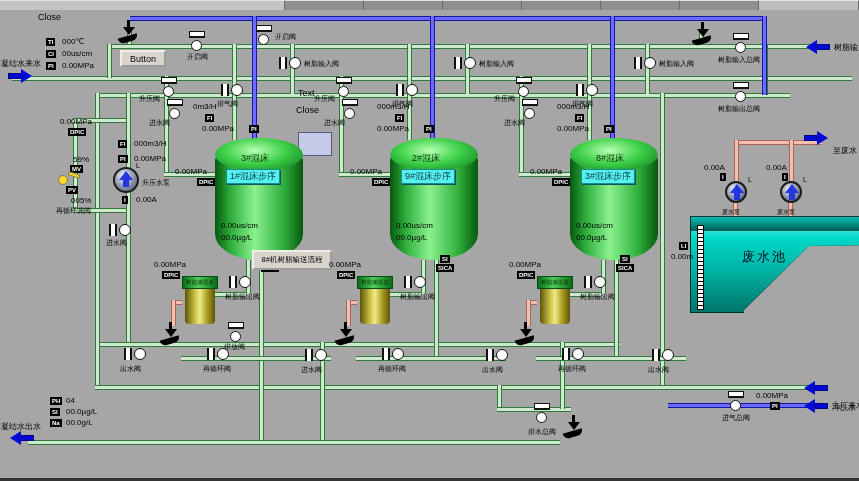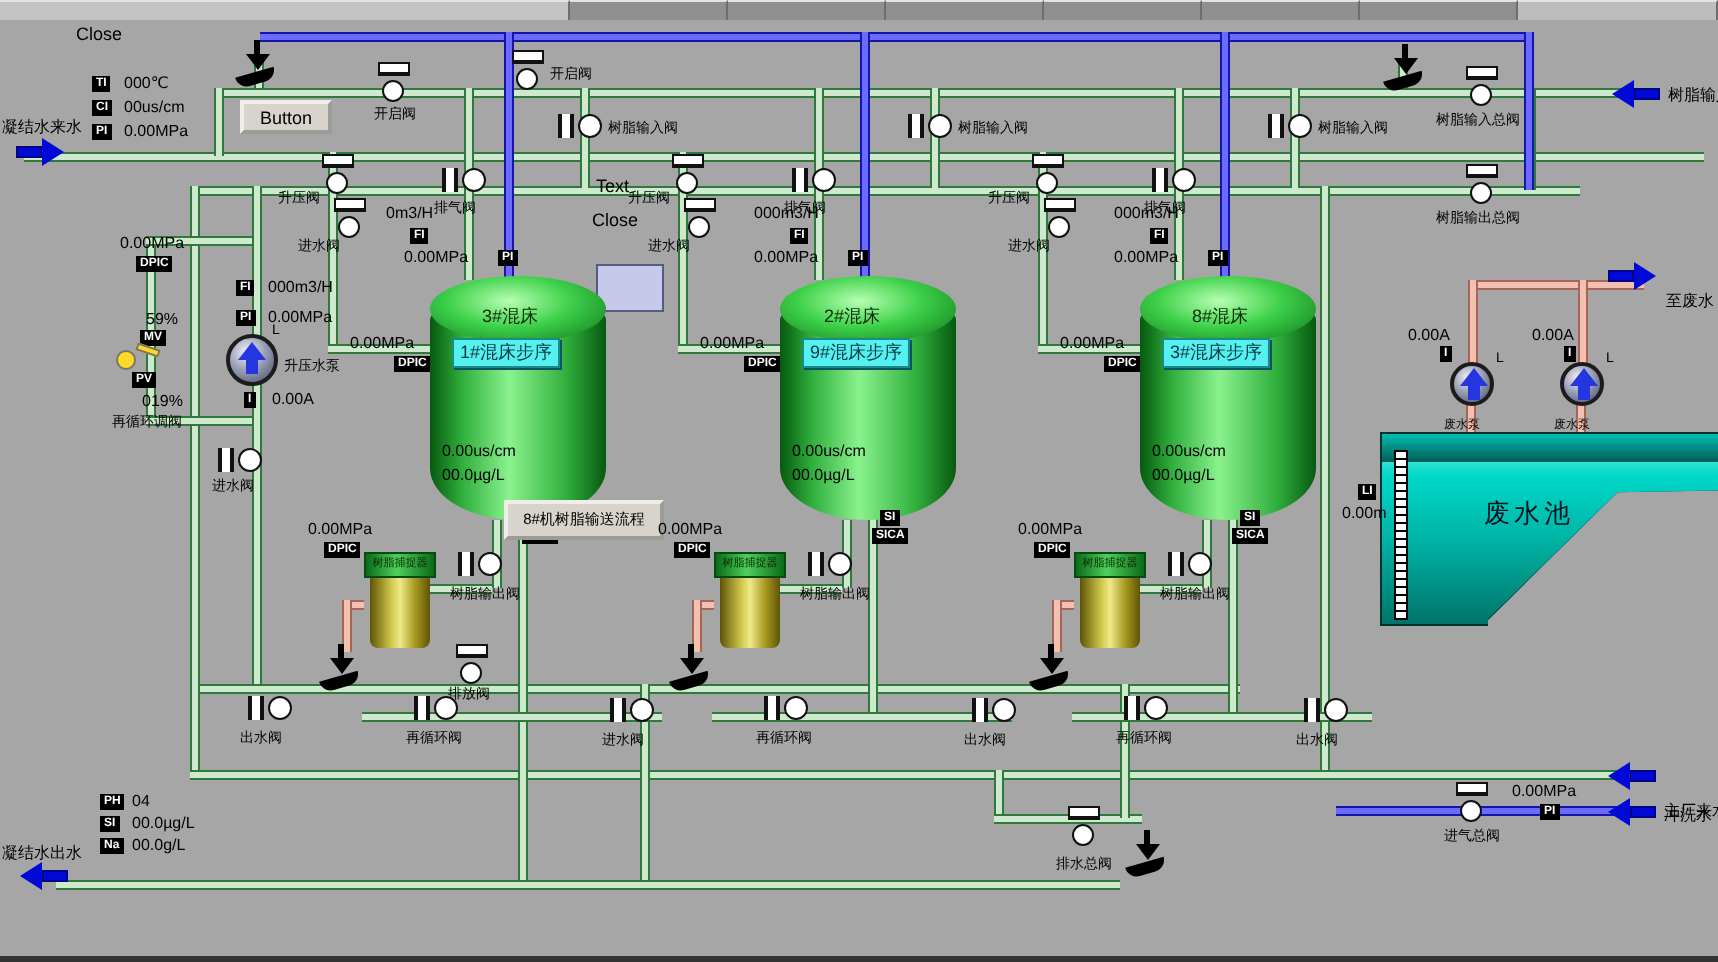--- a/index.html
+++ b/index.html
@@ -169,21 +169,21 @@
 
   <div class="t s8" style="left:60px;top:117px">0.00MPa</div>
   <div class="tag" style="left:68px;top:128px">DPIC</div>
   <div class="t s8" style="left:73px;top:155px">59%</div>
   <div class="tag" style="left:70px;top:165px">MV</div>
   <div class="cv" style="left:58px;top:172px">
       <i class="yc"></i>
       <i class="yl"></i>
     </div>
   <div class="tag" style="left:66px;top:186px">PV</div>
-  <div class="t s8" style="left:71px;top:196px">019%</div>
+  <div class="t s8" style="left:71px;top:196px">005%</div>
   <div class="t s7" style="left:56px;top:206px">再循环调阀</div>
   <div class="tag" style="left:118px;top:140px">FI</div>
   <div class="t s8" style="left:134px;top:139px">000m3/H</div>
   <div class="tag" style="left:118px;top:155px">PI</div>
   <div class="t s8" style="left:134px;top:154px">0.00MPa</div>
   <div class="t s7" style="left:136px;top:162px">L</div>
   <div class="pmp" style="left:113px;top:167px;width:26px;height:26px">
       <i class="a"></i>
       <i class="s"></i>
     </div>

